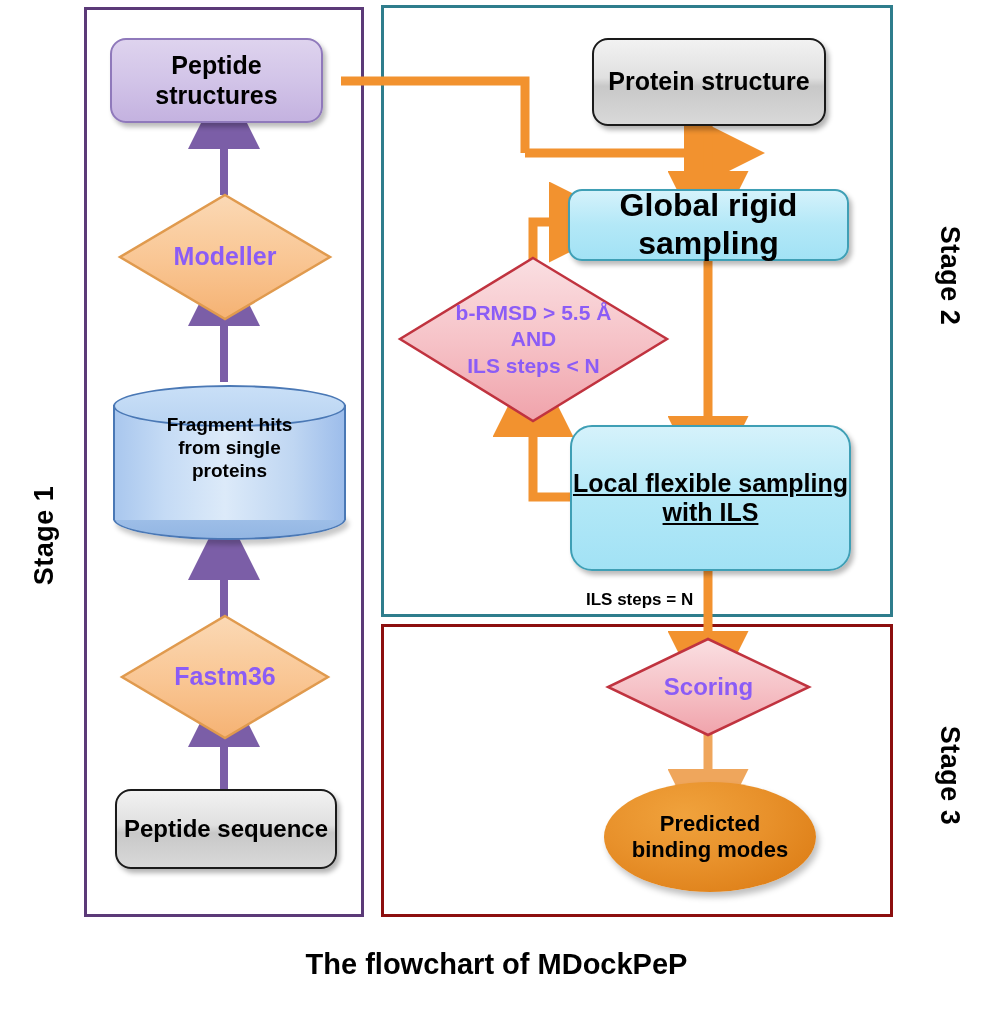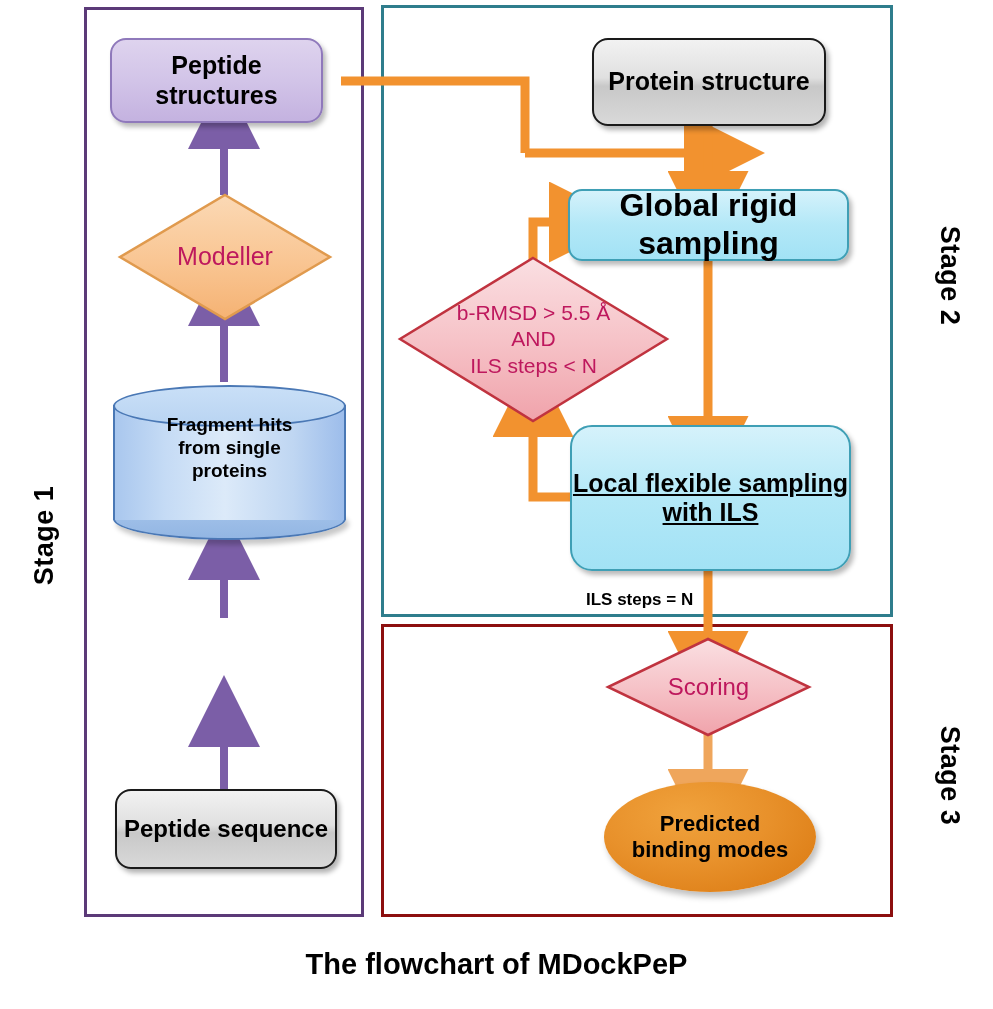--- a/index.html
+++ b/index.html
@@ -148,22 +148,22 @@
   .diamond-wrap svg {
     position: absolute;
     left: 0; top: 0;
     overflow: visible;
   }
   .diamond-text {
     position: absolute;
     left: 0; top: 0; width: 100%; height: 100%;
     display: flex; align-items: center; justify-content: center;
     text-align: center;
-    font-weight: normal;
-    color: #be185d;
+    font-weight: bold;
+    color: #8b5cf6;
     line-height: 1.25;
     z-index: 3;
   }
 
   
   #node-predicted {
     position: absolute;
     left: 604px; top: 782px; width: 212px; height: 110px;
     border-radius: 50%;
     background: radial-gradient(ellipse at 38% 30%, #f0a23c 0%, #e8912b 45%, #d9770f 100%);
@@ -282,20 +282,33 @@
     <div class="cyl-top"></div>
     <div class="cyl-label">
       <span>
         <span>Fragment hits</span><br>
         <span>from single</span><br>
         <span>proteins</span>
       </span>
     </div>
   </div>
 
+  <div class="diamond-wrap" id="node-fastm36" style="left:120px; top:614px; width:210px; height:126px;">
+    <svg width="210" height="126" viewBox="0 0 210 126">
+      <polygon points="105,2 208,63 105,124 2,63" fill="url(#gradOrangeDia2)" stroke="#e09a4e" stroke-width="2.5"></polygon>
+      <defs>
+        <linearGradient id="gradOrangeDia2" x1="0" y1="0" x2="0" y2="1">
+          <stop offset="0%" stop-color="#fbd9b5"></stop>
+          <stop offset="55%" stop-color="#f9c592"></stop>
+          <stop offset="100%" stop-color="#f5b273"></stop>
+        </linearGradient>
+      </defs>
+    </svg>
+    <div class="diamond-text" style="font-size:25px;">Fastm36</div>
+  </div>
 
   <div class="node rrect node-grey" id="node-peptide-sequence" style="left:115px; top:789px; width:222px; height:80px; font-size:24px;">
     <span>Peptide sequence</span>
   </div>
 
   <div class="node rrect node-grey" id="node-protein-structure" style="left:592px; top:38px; width:234px; height:88px; font-size:25px;">
     <span>Protein structure</span>
   </div>
 
   <div class="node rrect node-cyan" id="node-global-rigid-sampling" style="left:568px; top:189px; width:281px; height:72px; font-size:32px; border-radius:14px;">

